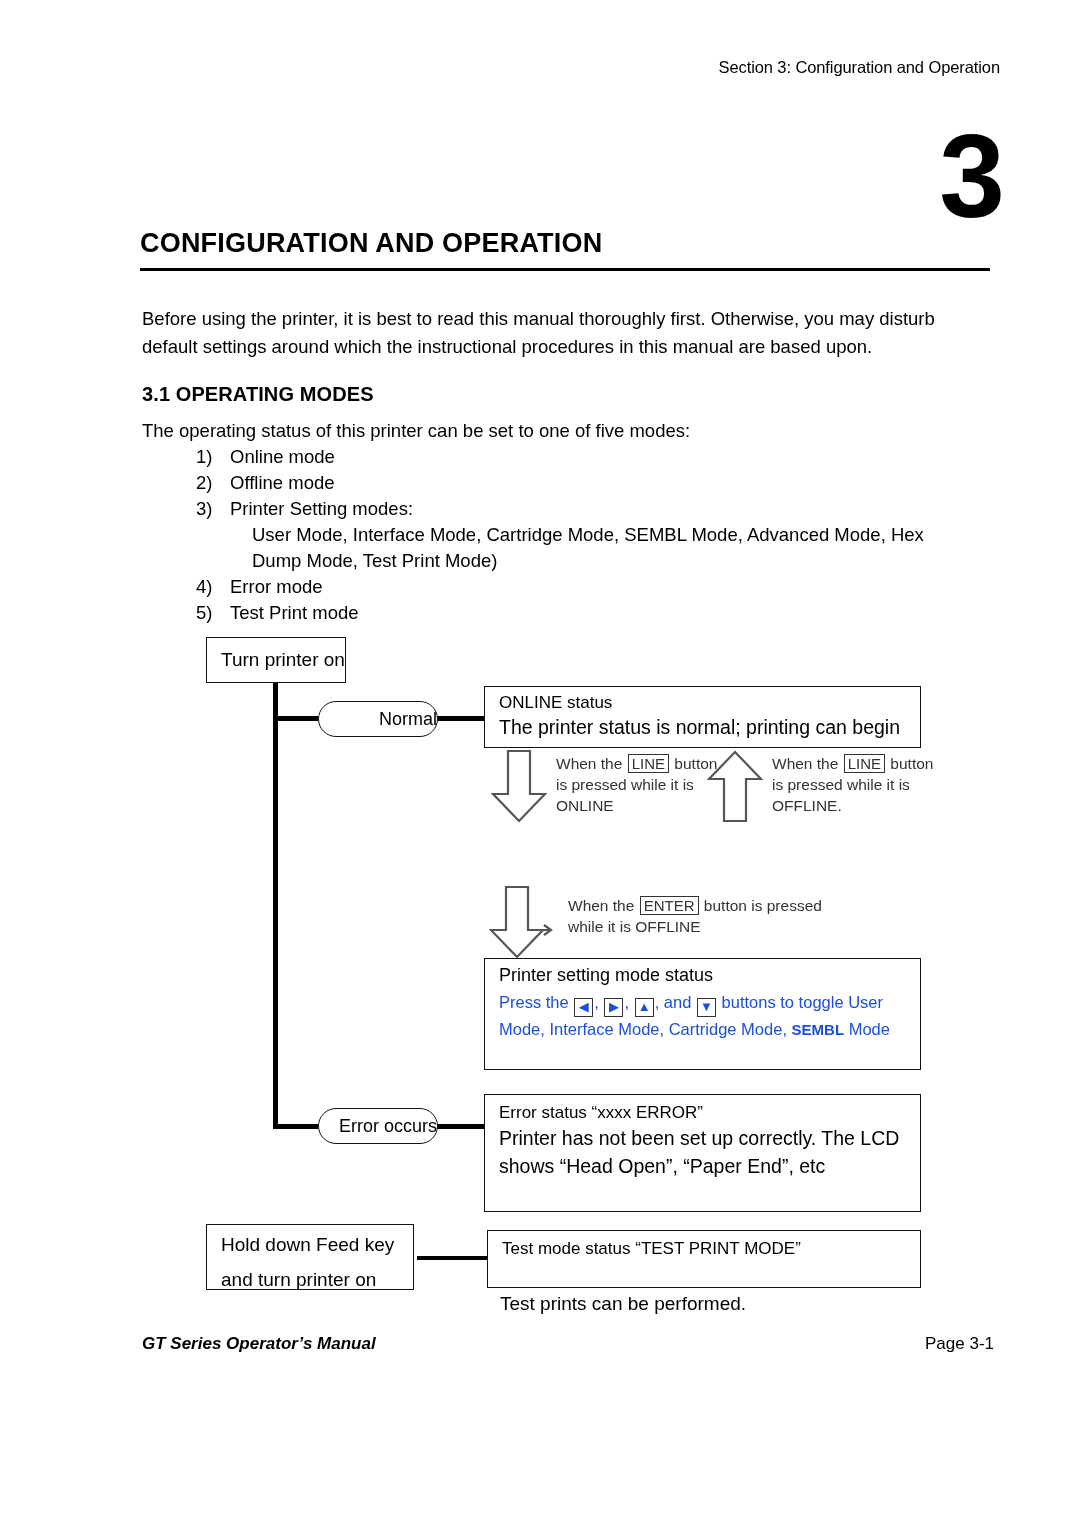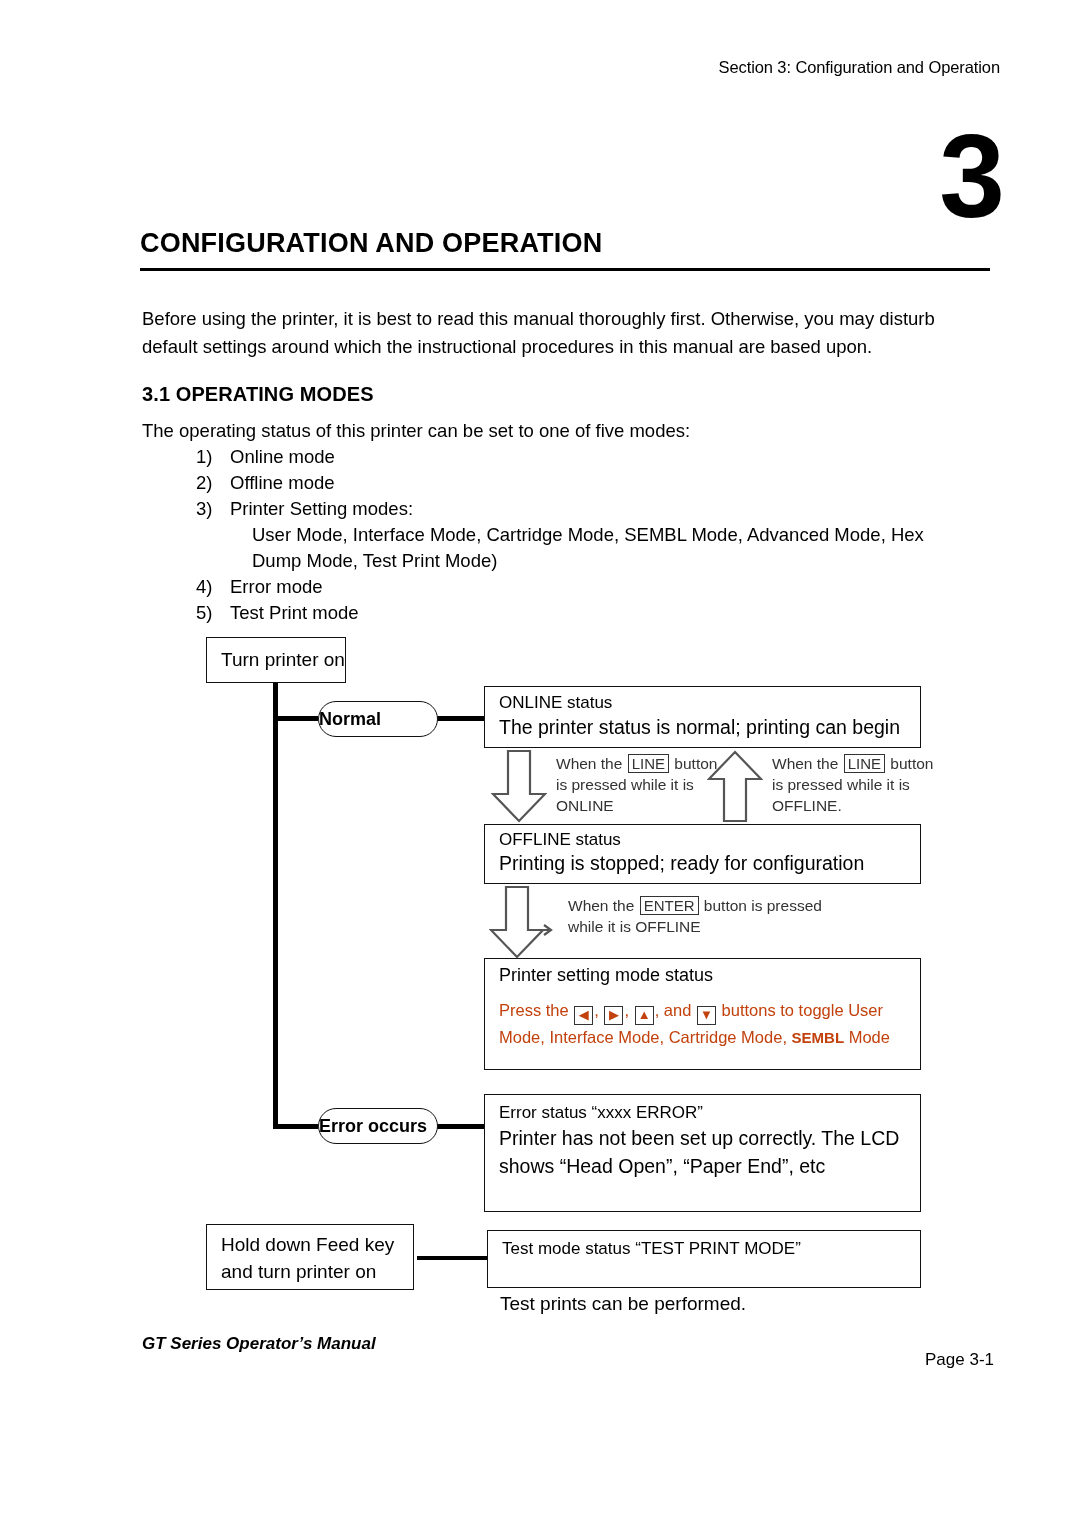--- a/index.html
+++ b/index.html
@@ -159,24 +159,23 @@
 
   
   .pill {
     position: absolute;
     border: 1.5px solid #111;
     border-radius: 999px;
     background: #fff;
     box-sizing: border-box;
     display: flex;
     align-items: center;
-    justify-content: flex-start;
+    justify-content: flex-end;
     font-size: 18px;
     pointer-events: auto;
-    font-weight: bold;
   }
 
   
   .conn {
     position: absolute;
     background: #000;
     pointer-events: auto;
   }
 
   
@@ -227,21 +226,20 @@
     top: 1334px;
     font-size: 17px;
     font-style: italic;
     font-weight: bold;
   }
   #footer-right {
     position: absolute;
     right: 86px;
     top: 1334px;
     font-size: 17px;
-    margin-top: 16px;
   }
 </style>
 </head>
 <body>
 
 <div id="page-header">Section 3: Configuration and Operation</div>
 
 <div id="chapter-numeral">3</div>
 
 <div id="chapter-title">CONFIGURATION AND OPERATION</div>
@@ -323,41 +321,37 @@
   <div class="annot" style="left:772px; top:753px;">
     <div>
       <span>When the</span>
       <span class="keycap">LINE</span>
       <span>button</span>
     </div>
     <div>is pressed while it is</div>
     <div>OFFLINE.</div>
   </div>
 
-  <div class="fbox" style="left:484px; top:824px; width:437px; height:60px;">
-    <span class="l1" style="top:5px; font-size:17px;">OFFLINE status</span>
-    <span class="l2" style="top:27px; font-size:19.5px;">Printing is stopped; ready for configuration</span>
-  </div>
 
   <svg style="position:absolute; left:489px; top:886px; width:72px; height:73px;" viewBox="0 0 72 73">
     <polygon points="17,1 39,1 39,44 54,44 28,71 2,44 17,44" fill="#ffffff" stroke="#555555" stroke-width="2.2"></polygon>
     <path d="M39,44 L62,44 M55,39 L62,44 L55,49" fill="none" stroke="#555555" stroke-width="2.2"></path>
   </svg>
   <div class="annot" style="left:568px; top:895px;">
     <div>
       <span>When the</span>
       <span class="keycap">ENTER</span>
       <span>button is pressed</span>
     </div>
     <div>while it is OFFLINE</div>
   </div>
 
   <div class="fbox" style="left:484px; top:958px; width:437px; height:112px;">
     <span class="l1" style="top:6px; font-size:18px;">Printer setting mode status</span>
-    <div style="position:absolute; left:14px; top:31px; font-size:16.5px; line-height:24px; color:#c2410c; white-space:nowrap;margin-top:8px;">
+    <div style="position:absolute; left:14px; top:31px; font-size:16.5px; line-height:24px; color:#1d4ed8; white-space:nowrap;">
       <div>
         <span>Press the</span>
         <span class="keyarrow">◀</span><span>,</span>
         <span class="keyarrow">▶</span><span>,</span>
         <span class="keyarrow">▲</span><span>, and</span>
         <span class="keyarrow">▼</span>
         <span>buttons to toggle User</span>
       </div>
       <div>
         <span>Mode, Interface Mode, Cartridge Mode,</span>
@@ -372,21 +366,21 @@
   </div>
 
   <div class="fbox" style="left:484px; top:1094px; width:437px; height:118px;">
     <span class="l1" style="top:8px; font-size:17px;">Error status “xxxx ERROR”</span>
     <span class="l2" style="top:32px; font-size:19.5px;">Printer has not been set up correctly. The LCD</span>
     <span class="l3" style="top:60px; font-size:19.5px;">shows “Head Open”, “Paper End”, etc</span>
   </div>
 
   <div class="shadowbox" style="left:206px; top:1224px; width:208px; height:66px;">
     <span class="txt" style="top:6px;">Hold down Feed key</span>
-    <span class="txt" style="top:33px;text-align:right;">and turn printer on</span>
+    <span class="txt" style="top:41px;text-align:right;">and turn printer on</span>
   </div>
 
   <div class="fbox" style="left:487px; top:1230px; width:434px; height:58px;">
     <span class="l1" style="top:8px; font-size:17px;">Test mode status “TEST PRINT MODE”</span>
   </div>
 
   <div class="loose" style="left:500px; top:1293px;">Test prints can be performed.</div>
 
 </div>
 

